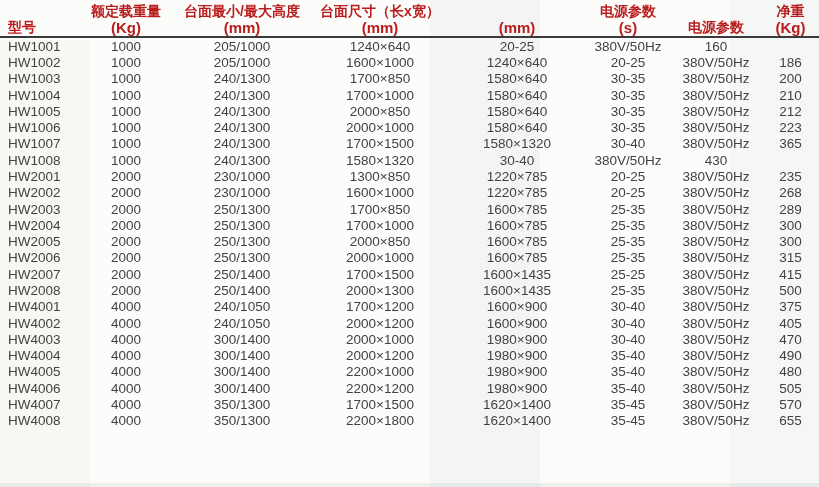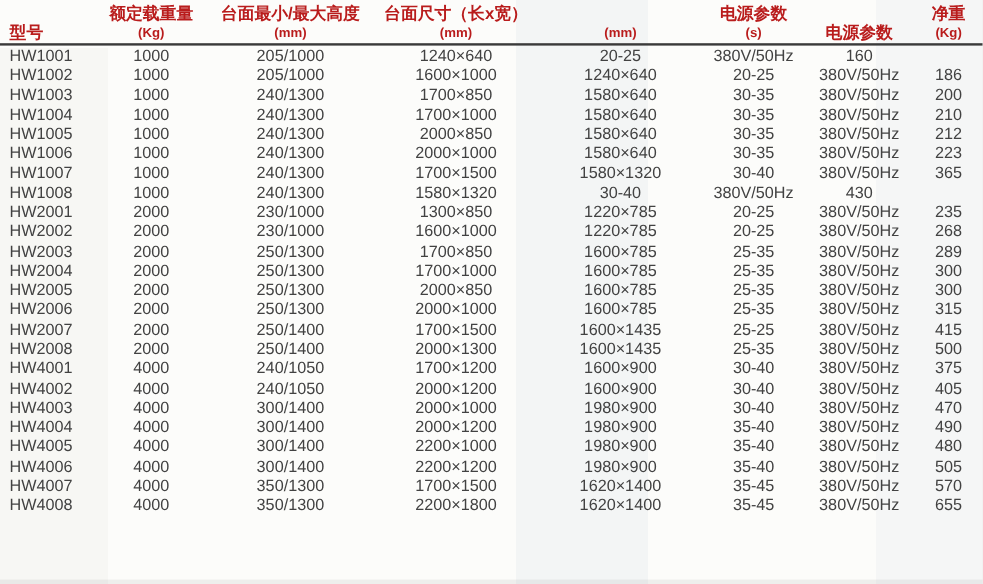--- a/index.html
+++ b/index.html
@@ -36,21 +36,21 @@
     flex-direction: column;
     align-items: center;
     justify-content: flex-end;
     font-weight: bold;
     font-size: 14px;
     color: #b91c1c;
     padding-top: 2px;
   }
   .th.left { align-items: flex-start; padding-left: 8px; }
   .h-label { line-height: 17px; white-space: nowrap; }
-  .h-unit  { line-height: 16px; font-size: 11px; }
+  .h-unit  { line-height: 16px; font-size: 15px; }
 
   .tbody {
     position: relative;
     display: grid;
     grid-template-rows: repeat(24, 1fr);
     height: 391px;
   }
   .tr {
     display: grid;
     grid-template-columns: 80px 92px 140px 136px 138px 84px 92px 57px;

